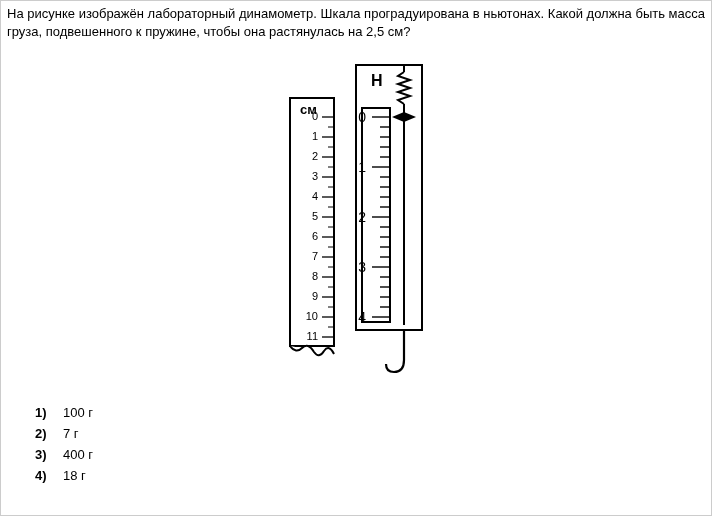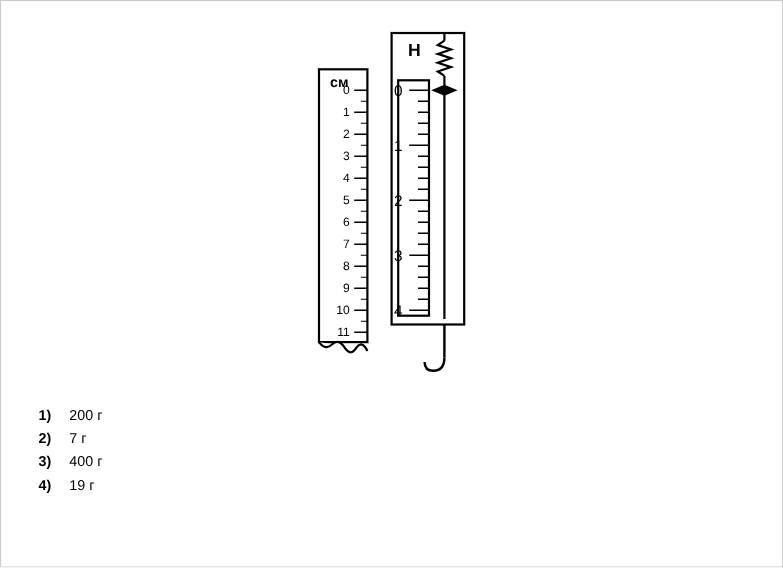--- a/index.html
+++ b/index.html
@@ -43,20 +43,21 @@
     width: 28px;
   }
   .opt-text {
   }
 </style>
 </head>
 <body>
 
 <div class="page">
 
+  <div class="question">На рисунке изображён лабораторный динамометр. Шкала проградуирована в ньютонах. Какой должна быть масса груза, подвешенного к пружине, чтобы она растянулась на 2,5 см?</div>
 
   <div class="figure-wrap">
     <div class="figure">
       <svg width="160" height="320" viewBox="0 0 160 320">
 
         <rect x="80" y="5" width="66" height="265" fill="#fff" stroke="#000" stroke-width="2"></rect>
 
         <text x="95" y="26" font-family="Arial" font-size="16" font-weight="bold">Н</text>
 
         <g stroke="#000" stroke-width="2" fill="none">
@@ -157,29 +158,29 @@
           <line x1="46" y1="277" x2="58" y2="277"></line>
           <text x="42" y="280" stroke="none" text-anchor="end">11</text>
         </g>
       </svg>
     </div>
   </div>
 
   <div class="options">
     <div class="opt">
       <span class="opt-num">1)</span>
-      <span class="opt-text">200 г</span>
+      <span class="opt-text">100 г</span>
     </div>
     <div class="opt">
       <span class="opt-num">2)</span>
       <span class="opt-text">7 г</span>
     </div>
     <div class="opt">
       <span class="opt-num">3)</span>
       <span class="opt-text">400 г</span>
     </div>
     <div class="opt">
       <span class="opt-num">4)</span>
-      <span class="opt-text">19 г</span>
+      <span class="opt-text">18 г</span>
     </div>
   </div>
 
 </div>
 
 </body></html>

